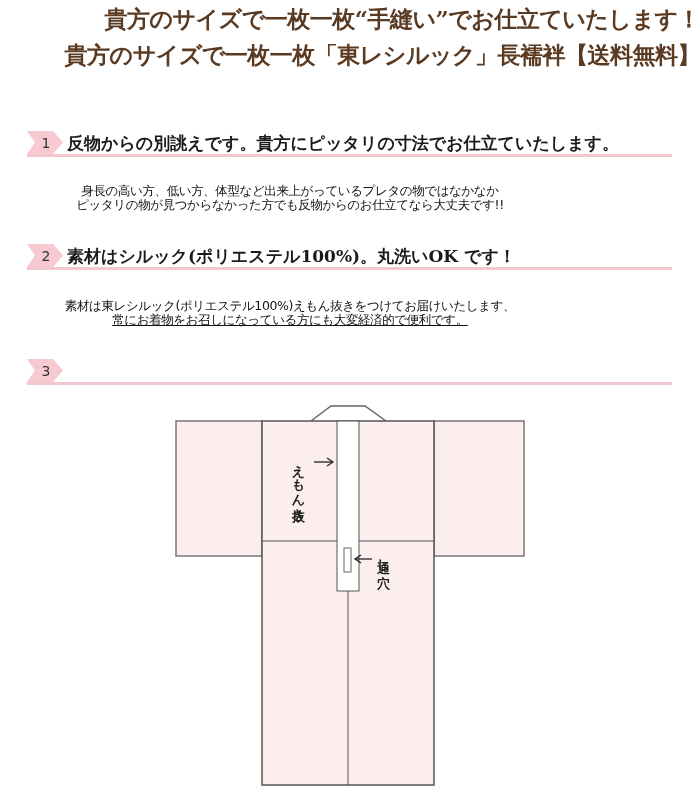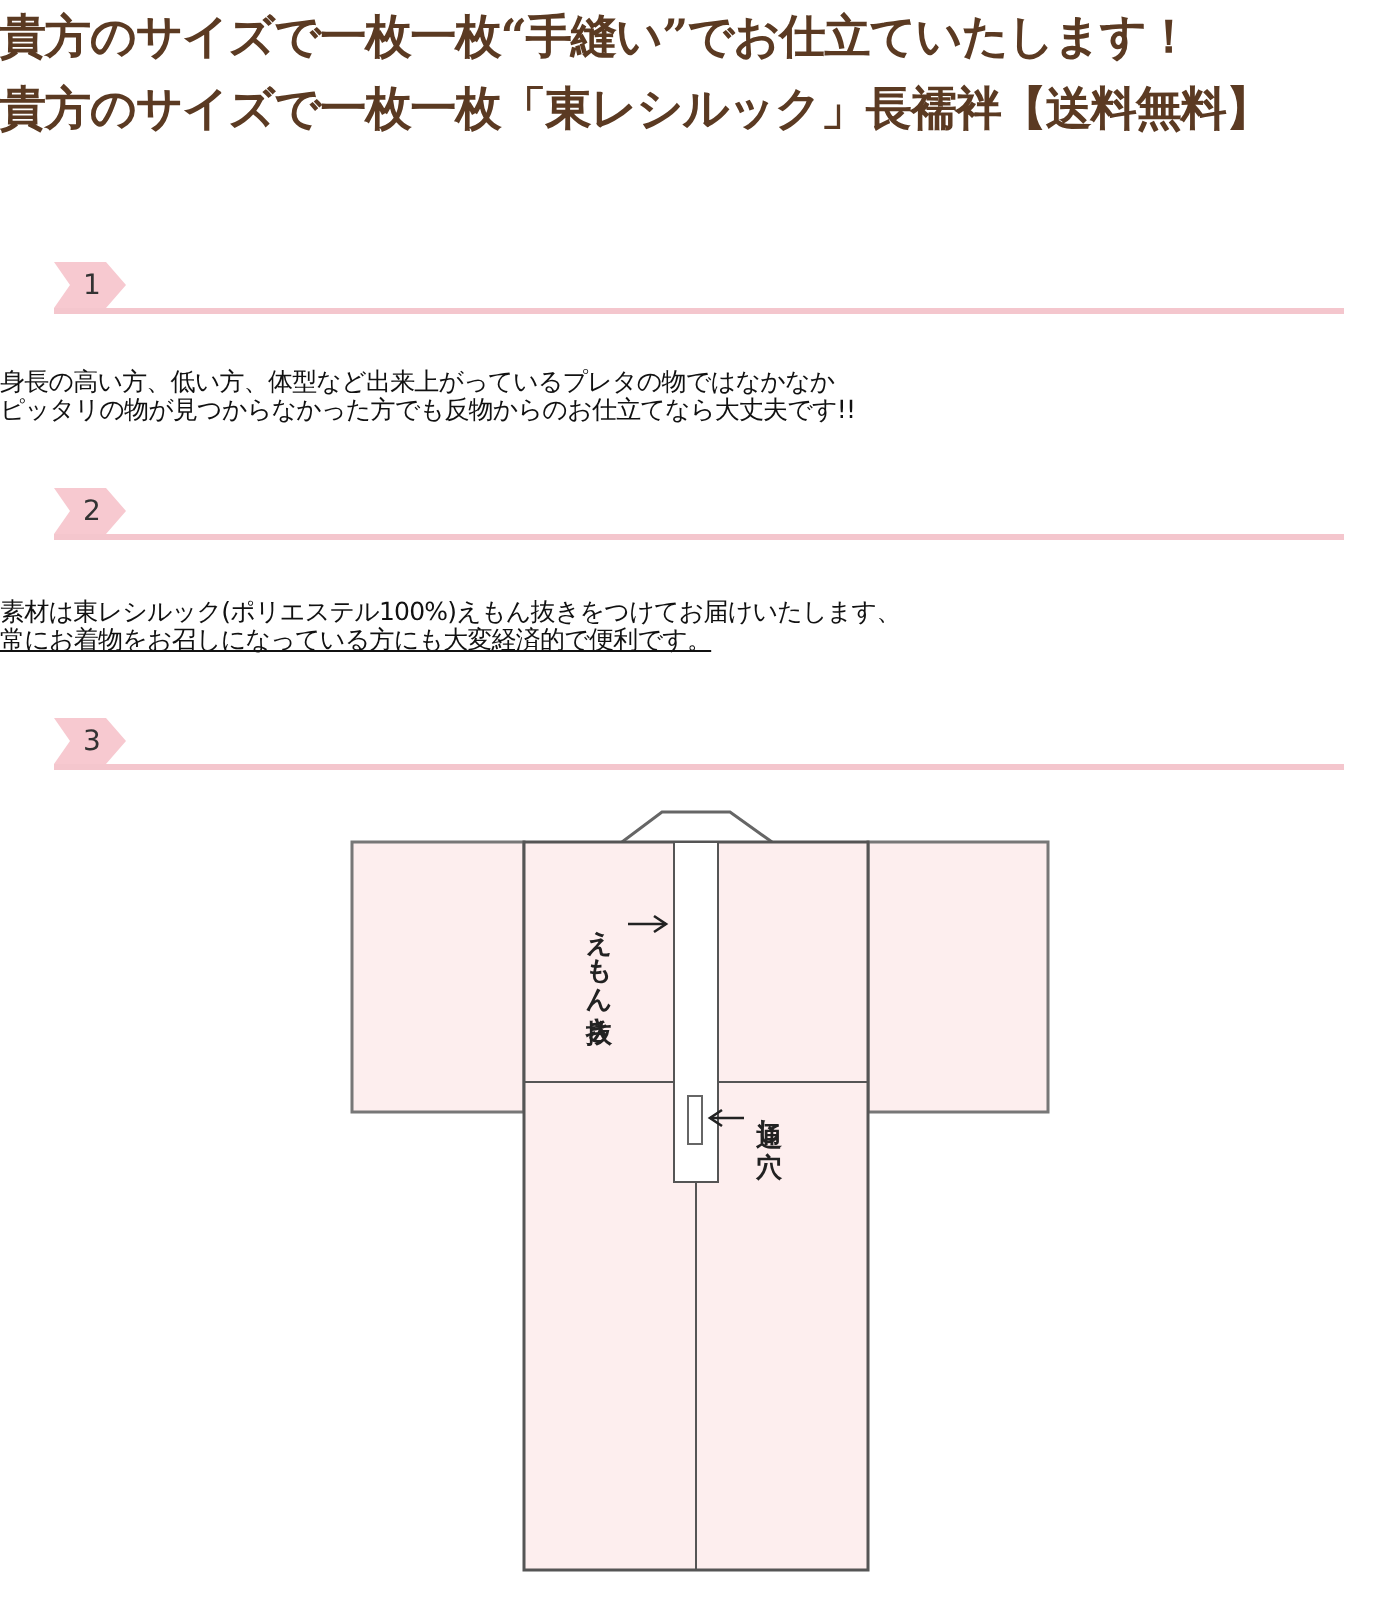--- a/index.html
+++ b/index.html
@@ -1,54 +1,56 @@
 <!DOCTYPE html>
 <html><head>
 <meta charset="utf-8">
 <style>
   html, body { margin: 0; padding: 0; background: #ffffff; }
   body { width: 700px; height: 799px; position: relative; overflow: hidden; font-family: "DejaVu Serif", "Liberation Serif", serif; }
-  .title { position: absolute; left: 0; width: 700px; text-align: left; color: #5b3a22; font-family: "DejaVu Serif", serif; font-weight: bold; font-size: 23px; letter-spacing: -0.5px; white-space: nowrap; line-height: 30px; }
+  .title { position: absolute; left: 0; width: 700px; text-align: right; color: #5b3a22; font-family: "DejaVu Serif", serif; font-weight: bold; font-size: 23px; letter-spacing: -0.5px; white-space: nowrap; line-height: 30px; }
   .title.t1 { top: 4px; }
   .title.t2 { top: 40px; }
   .section-head { position: absolute; left: 27px; width: 645px; height: 26px; }
   .section-head .underline { position: absolute; left: 0; right: 0; bottom: 0; height: 3px; background: #f4c6cd; }
   .badge { position: absolute; left: 0; top: 0; width: 36px; height: 23px; }
   .badge svg { position: absolute; left: 0; top: 0; }
   .badge-num { position: absolute; left: 12px; top: 2px; width: 14px; text-align: center; font-family: "DejaVu Sans", sans-serif; font-size: 14px; color: #333; line-height: 20px; }
   .section-text { position: absolute; left: 40px; top: 0; font-family: "DejaVu Serif", serif; font-weight: bold; font-size: 17px; color: #1a1a1a; white-space: nowrap; line-height: 24px; }
-  .desc { position: absolute; left: 0; width: 580px; font-family: "DejaVu Sans", sans-serif; font-size: 12.5px; color: #111; line-height: 14px; white-space: nowrap; letter-spacing: -0.4px; }
+  .desc { position: absolute; left: 0; width: 580px; text-align: center; font-family: "DejaVu Sans", sans-serif; font-size: 12.5px; color: #111; line-height: 14px; white-space: nowrap; letter-spacing: -0.4px; }
   .diagram { position: absolute; left: 0; top: 0; width: 700px; height: 799px; }
   .vlabel { position: absolute; font-family: "DejaVu Serif", serif; font-weight: bold; font-size: 13px; color: #222; writing-mode: vertical-rl; line-height: 14px; }
 </style>
 </head>
 <body>
 
 <div class="title t1">貴方のサイズで一枚一枚“手縫い”でお仕立ていたします！</div>
 <div class="title t2">貴方のサイズで一枚一枚「東レシルック」長襦袢【送料無料】</div>
 
 <div class="section-head" style="top:131px;">
   <div class="badge">
     <svg width="36" height="23">
         <polygon points="0,0 26,0 36,11.5 26,23 0,23 8,11.5" fill="#f7c9d0"></polygon>
       </svg>
     <span class="badge-num">1</span>
   </div>
+  <span class="section-text">反物からの別誂えです。貴方にピッタリの寸法でお仕立ていたします。</span>
   <div class="underline"></div>
 </div>
 <div class="desc" style="top:184px;">身長の高い方、低い方、体型など出来上がっているプレタの物ではなかなか</div>
 <div class="desc" style="top:198px;">ピッタリの物が見つからなかった方でも反物からのお仕立てなら大丈夫です!!</div>
 
 <div class="section-head" style="top:244px;">
   <div class="badge">
     <svg width="36" height="23">
         <polygon points="0,0 26,0 36,11.5 26,23 0,23 8,11.5" fill="#f7c9d0"></polygon>
       </svg>
     <span class="badge-num">2</span>
   </div>
+  <span class="section-text">素材はシルック(ポリエステル100%)。丸洗いOK です！</span>
   <div class="underline"></div>
 </div>
 <div class="desc" style="top:299px;">素材は東レシルック(ポリエステル100%)えもん抜きをつけてお届けいたします、</div>
 <div class="desc" style="top:313px;text-decoration:underline;">常にお着物をお召しになっている方にも大変経済的で便利です。</div>
 
 <div class="section-head" style="top:359px;">
   <div class="badge">
     <svg width="36" height="23">
         <polygon points="0,0 26,0 36,11.5 26,23 0,23 8,11.5" fill="#f7c9d0"></polygon>
       </svg>

